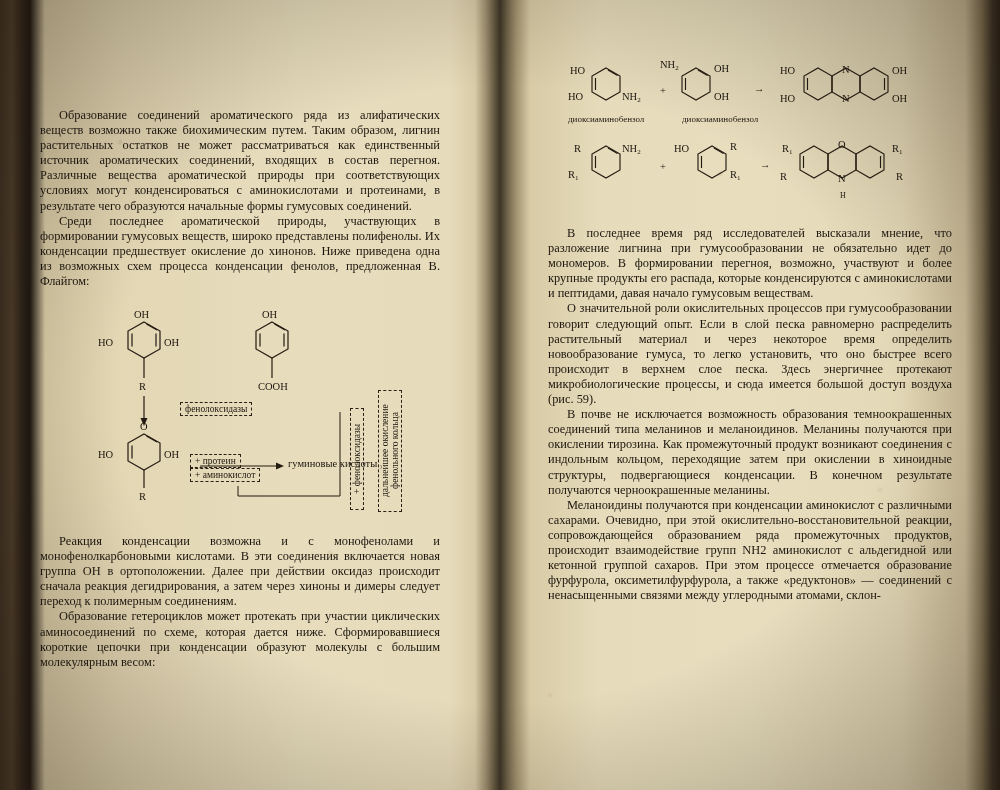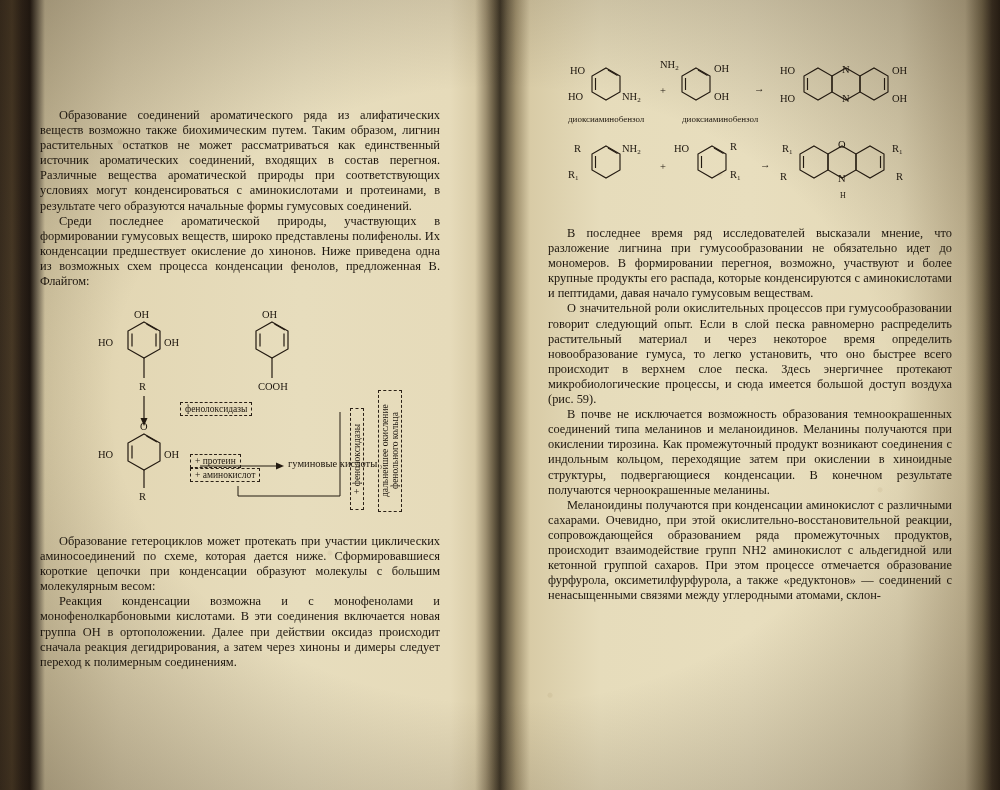--- a/index.html
+++ b/index.html
@@ -122,22 +122,22 @@
 
       <div class="dashbox" style="position:absolute;left:140px;top:102px;">фенолоксидазы</div>
       <div class="dashbox" style="position:absolute;left:150px;top:126px;margin-top:28px;">+ протеин</div>
       <div class="dashbox" style="position:absolute;left:150px;top:168px;">+ аминокислот</div>
       <div class="plain" style="position:absolute;left:248px;top:158px;">гуминовые кислоты</div>
       <div class="vert" style="position:absolute;left:310px;top:108px;height:92px;">+ фенолоксидазы</div>
       <div class="vert" style="position:absolute;left:338px;top:90px;height:112px;">дальнейшее окисление фенольного кольца</div>
     </div>
 
     <div class="col" style="top:534px;">
+      <p>Реакция конденсации возможна и с монофенолами и монофенолкарбоновыми кислотами. В эти соединения включается новая группа ОН в ортоположении. Далее при действии оксидаз происходит сначала реакция дегидрирования, а затем через хиноны и димеры следует переход к полимерным соединениям.</p>
       <p>Образование гетероциклов может протекать при участии циклических аминосоединений по схеме, которая дается ниже. Сформировавшиеся короткие цепочки при конденсации образуют молекулы с большим молекулярным весом:</p>
-      <p>Реакция конденсации возможна и с монофенолами и монофенолкарбоновыми кислотами. В эти соединения включается новая группа ОН в ортоположении. Далее при действии оксидаз происходит сначала реакция дегидрирования, а затем через хиноны и димеры следует переход к полимерным соединениям.</p>
     </div>
 
   </div>
 
   <div class="page right">
 
     <div class="figure" style="top:52px;left:0;width:404px;height:155px;">
       <svg width="404" height="160" viewBox="0 0 404 160">
 
         <g stroke="#231a11" stroke-width="1.15" fill="none" transform="translate(44,16)">

